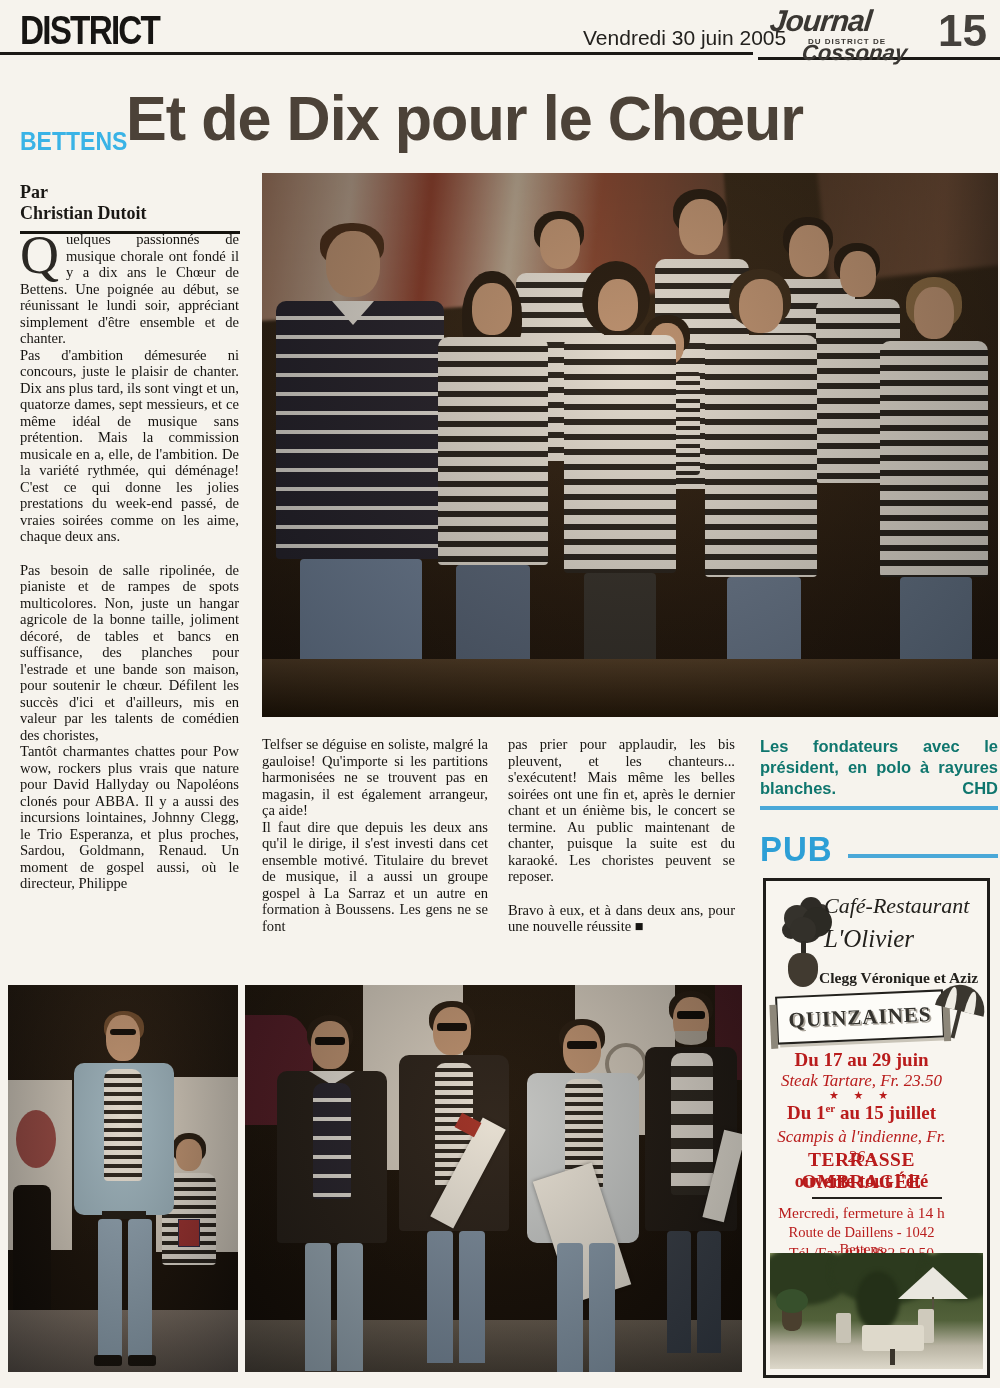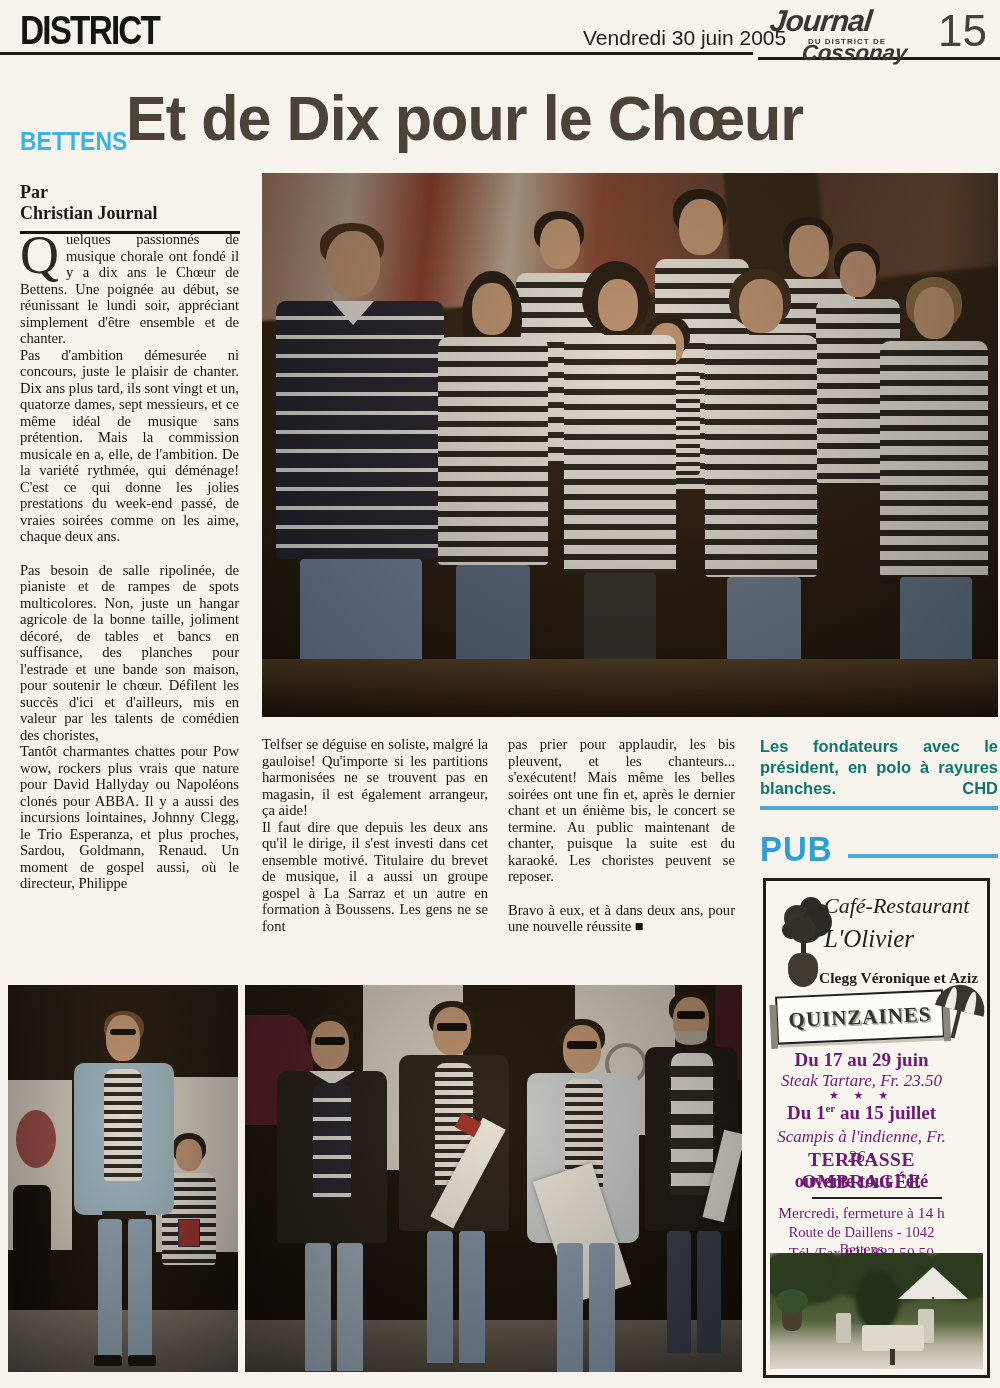--- a/index.html
+++ b/index.html
@@ -12,21 +12,21 @@
         transform:scaleX(.9) scaleY(1.08);transform-origin:left top;}
   .masthead-date{position:absolute;left:583px;top:26px;font-family:"Liberation Sans",sans-serif;
         font-size:21px;color:#23211e;}
   .rule-header-left{position:absolute;left:0;top:52px;width:753px;height:3px;background:#1b1916;}
   .rule-header-right{position:absolute;left:758px;top:57px;width:242px;height:3px;background:#1b1916;}
   .logo{position:absolute;left:762px;top:4px;width:175px;height:56px;font-family:"Liberation Sans",sans-serif;color:#3a3733;}
   .logo-l1{position:absolute;left:8px;top:0;font-size:30px;font-weight:bold;font-style:italic;letter-spacing:-1px;transform:skewX(-6deg);}
   .logo-l2{position:absolute;left:46px;top:33px;font-size:8px;font-weight:bold;letter-spacing:1px;}
   .logo-l3{position:absolute;left:40px;top:36px;font-size:22px;font-weight:bold;font-style:italic;letter-spacing:0;transform:skewX(-6deg);}
   .page-number{position:absolute;left:938px;top:6px;font-family:"Liberation Sans",sans-serif;
-        font-size:44px;font-weight:normal;color:#45413c;}
+        font-size:44px;font-weight:bold;color:#45413c;}
 
   
   .kicker{position:absolute;left:20px;top:127px;font-family:"Liberation Sans",sans-serif;
         font-size:25px;font-weight:bold;letter-spacing:0;color:#3ab3e6;transform:scaleX(.92);transform-origin:left top;}
   .headline{position:absolute;left:126px;top:82px;font-family:"Liberation Sans",sans-serif;
         font-size:63px;font-weight:bold;letter-spacing:-1px;color:#4c4238;white-space:nowrap;
         transform:scaleX(.97);transform-origin:left top;}
 
   
   .byline{position:absolute;left:20px;top:182px;width:220px;font-size:18px;font-weight:bold;line-height:21px;color:#1a1815;}
@@ -68,21 +68,21 @@
   .banner::before{left:-8px;} .banner::after{right:-8px;}
   .banner-text{font-size:21px;font-weight:bold;letter-spacing:1px;color:#35332e;text-shadow:1.5px 1.5px 0 #a9a399;}
   .parasol{position:absolute;left:166px;top:100px;width:56px;height:62px;transform:rotate(14deg);}
   .parasol-top{position:absolute;left:2px;top:4px;width:50px;height:26px;background:#3a362f;
       border-radius:50% 50% 0 0 / 100% 100% 0 0;}
   .parasol-w1{position:absolute;left:12px;top:8px;width:10px;height:22px;background:#efece4;
       border-radius:50% 50% 0 0 / 100% 100% 0 0;}
   .parasol-w2{position:absolute;left:32px;top:8px;width:10px;height:22px;background:#efece4;
       border-radius:50% 50% 0 0 / 100% 100% 0 0;}
   .parasol-pole{position:absolute;left:25px;top:28px;width:4px;height:30px;background:#3a362f;}
-  .ad-c{position:absolute;left:0;width:191px;text-align:center;color:#701a75;}
+  .ad-c{position:absolute;left:0;width:191px;text-align:center;color:#b91c1c;}
   .t-june{top:168px;font-size:19px;font-weight:bold;}
   .t-junedish{top:190px;font-size:17px;font-style:italic;}
   .t-stars{top:208px;font-size:11px;letter-spacing:6px;}
   .t-july{top:221px;font-size:19px;font-weight:bold;}
   .t-july sup{font-size:11px;}
   .t-julydish{top:246px;font-size:17px;font-style:italic;}
   .t-terr1{top:268px;font-size:19.5px;font-weight:bold;letter-spacing:.5px;}
   .t-terr2{top:290px;font-size:18.5px;font-weight:bold;}
   .ad-rule{position:absolute;left:46px;top:316px;width:130px;height:2px;background:#23211d;}
   .t-info1{top:323px;font-size:15.5px;}
@@ -147,21 +147,21 @@
     <div class="logo-l2">DU DISTRICT DE</div>
     <div class="logo-l3">Cossonay</div>
   </div>
   <div class="page-number">15</div>
 
   <div class="kicker">BETTENS</div>
   <div class="headline">Et de Dix pour le Chœur</div>
 
   <div class="byline">
     <div>Par</div>
-    <div>Christian Journal</div>
+    <div>Christian Dutoit</div>
     <div class="byline-rule"></div>
   </div>
 
   <div class="col col1">
     <p><span class="dropcap">Q</span><span>uelques passionnés de musique chorale ont fondé il y a dix ans le Chœur de Bettens. Une poignée au début, se réunissant le lundi soir, appréciant simplement d'être ensemble et de chanter.</span></p>
     <p>Pas d'ambition démesurée ni concours, juste le plaisir de chanter. Dix ans plus tard, ils sont vingt et un, quatorze dames, sept messieurs, et ce même idéal de musique sans prétention. Mais la commission musicale en a, elle, de l'ambition. De la variété rythmée, qui déménage! C'est ce qui donne les jolies prestations du week-end passé, de vraies soirées comme on les aime, chaque deux ans.</p>
     <p class="gap">Pas besoin de salle ripolinée, de pianiste et de rampes de spots multicolores. Non, juste un hangar agricole de la bonne taille, joliment décoré, de tables et bancs en suffisance, des planches pour l'estrade et une bande son maison, pour soutenir le chœur. Défilent les succès d'ici et d'ailleurs, mis en valeur par les talents de comédien des choristes,</p>
     <p>Tantôt charmantes chattes pour Pow wow, rockers plus vrais que nature pour David Hallyday ou Napoléons clonés pour ABBA. Il y a aussi des incursions lointaines, Johnny Clegg, le Trio Esperanza, et plus proches, Sardou, Goldmann, Renaud. Un moment de gospel aussi, où le directeur, Philippe</p>
   </div>
 

